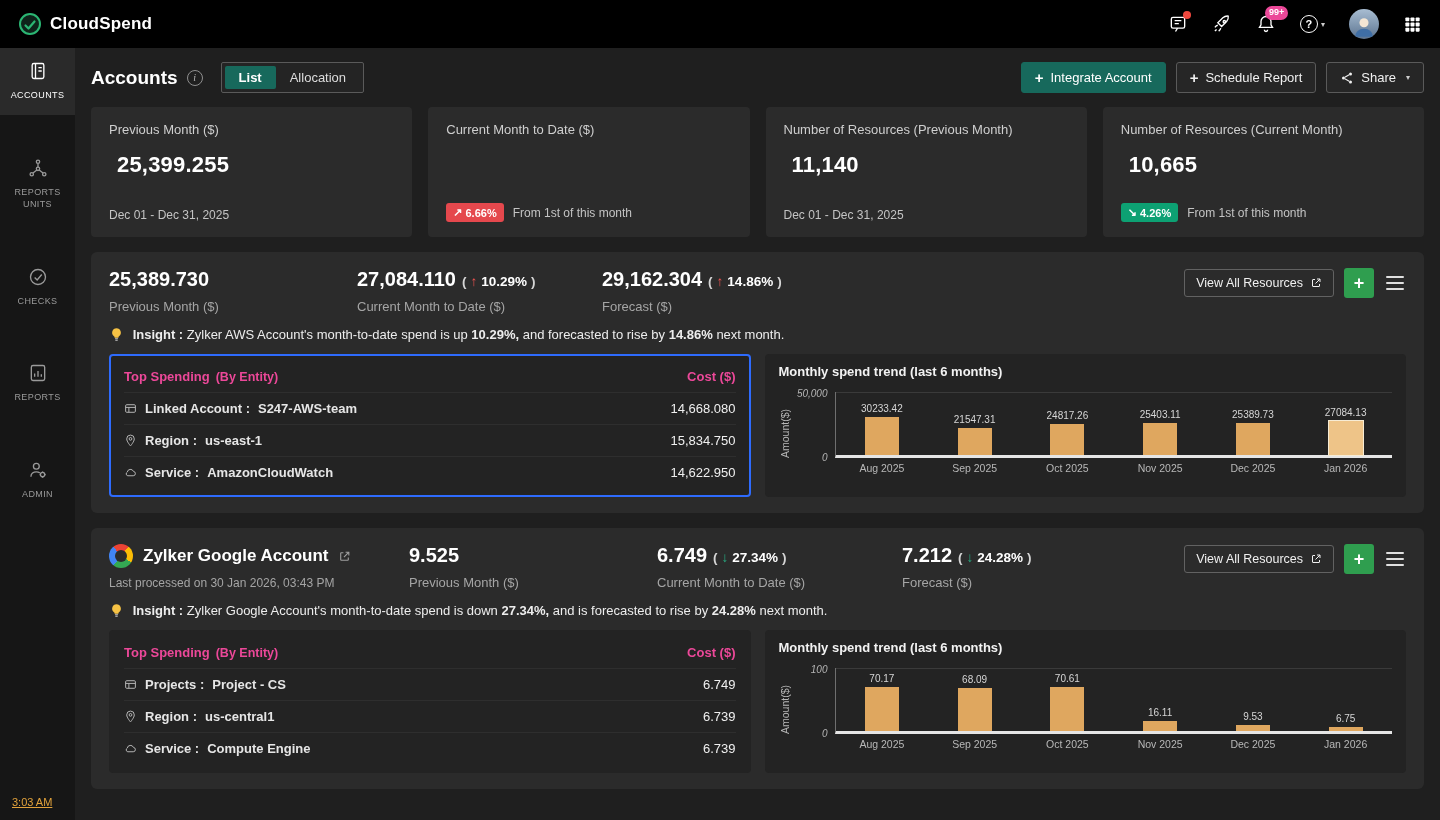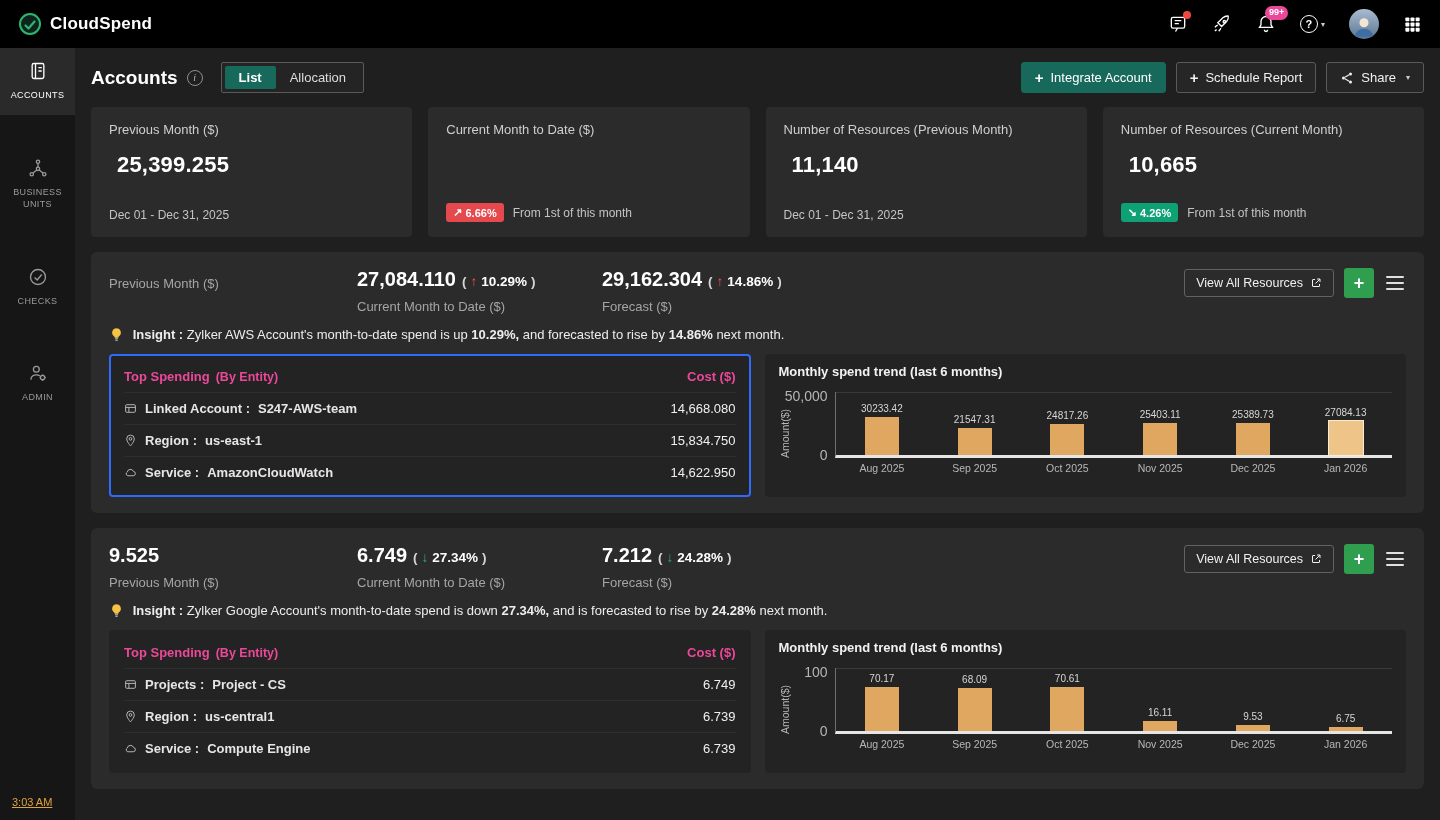--- a/index.html
+++ b/index.html
@@ -94,21 +94,21 @@
     border-top:1px solid rgba(255,255,255,.05);}
   .sb-icon{color:#b8b8b8;display:flex;flex-shrink:0;}
   .sb-label,.sb-val{font-weight:600;}
   .sb-amt{margin-left:auto;color:#efefef;}
 
   .chart-box{background:#232323;border-radius:4px;padding:10px 14px 28px;}
   .chart-title{font-size:13px;font-weight:700;color:#f2f2f2;margin-bottom:13px;}
   .chart-body{display:flex;align-items:flex-start;}
   .y-label{writing-mode:vertical-rl;transform:rotate(180deg);font-size:10.5px;color:#b8b8b8;height:66px;
     display:flex;align-items:center;margin-right:2px;}
-  .y-axis{position:relative;width:42px;height:66px;font-size:14px;color:#b5b5b5;flex-shrink:0;}
+  .y-axis{position:relative;width:42px;height:66px;font-size:10px;color:#b5b5b5;flex-shrink:0;font-style:italic;}
   .y-axis .ytick{position:absolute;right:7px;}
   .y-axis .ytick.top{top:-4px;}
   .y-axis .ytick.zero{bottom:-5px;}
   .plot{flex:1;height:66px;position:relative;border-left:1px solid #6f6f6f;border-bottom:3px solid #e5e5e5;
     display:flex;align-items:flex-end;}
   .plot::before{content:"";position:absolute;left:0;right:0;top:0;height:1px;background:#3a3a3a;}
   .bar-col{flex:1;height:100%;display:flex;flex-direction:column;align-items:center;justify-content:flex-end;position:relative;}
   .bar-value{font-size:10px;color:#d6d6d6;margin-bottom:3px;white-space:nowrap;}
   .bar{width:34px;background:#dfa75f;}
   .bar.bar-highlight{background:#eec488;box-shadow:0 0 0 1px #f7ecd4;}
@@ -191,28 +191,35 @@
     <span>ACCOUNTS</span>
   </button>
   <button class="side-item">
     <svg viewBox="0 0 24 24" width="20" height="20" fill="none" stroke="currentColor" stroke-width="1.6">
       <circle cx="12" cy="4.5" r="2"></circle>
         <circle cx="12" cy="13" r="2"></circle>
         <circle cx="4.5" cy="19.5" r="2"></circle>
         <circle cx="19.5" cy="19.5" r="2"></circle>
       <path d="M12 6.5V11M10.6 14.4L6 18M13.4 14.4L18 18"></path>
     </svg>
-    <span>BUSINESS UNITS</span>
+    <span>REPORTS UNITS</span>
   </button>
   <button class="side-item">
     <svg viewBox="0 0 24 24" width="20" height="20" fill="none" stroke="currentColor" stroke-width="1.6">
       <circle cx="12" cy="12" r="9"></circle>
         <path d="M8 12.5l3 3 5.5-6.5"></path>
     </svg>
     <span>CHECKS</span>
+  </button>
+  <button class="side-item">
+    <svg viewBox="0 0 24 24" width="20" height="20" fill="none" stroke="currentColor" stroke-width="1.6">
+      <rect x="4" y="3" width="16" height="18" rx="2"></rect>
+        <path d="M8 16.5v-4M12 16.5v-7M16 16.5v-3"></path>
+    </svg>
+    <span>REPORTS</span>
   </button>
   <button class="side-item">
     <svg viewBox="0 0 24 24" width="20" height="20" fill="none" stroke="currentColor" stroke-width="1.6">
       <circle cx="10" cy="7.5" r="3.5"></circle>
         <path d="M3.5 20c0-3.8 3-5.8 6.5-5.8 1.6 0 3 .4 4.2 1.2"></path>
       <circle cx="17.5" cy="17.5" r="2.6"></circle>
         <path d="M17.5 13.8v1.2M17.5 20v1.2M14 17.5h1.2M20 17.5h1.2"></path>
     </svg>
     <span>ADMIN</span>
   </button>
@@ -284,20 +291,21 @@
             <span>4.26%</span>
           </span>
         <span>From 1st of this month</span>
       </div>
     </div>
   </div>
 
   <section class="panel">
     <div class="panel-head">
       <div class="stat w1">
+        <div class="stat-val">25,389.730</div>
         <div class="stat-label">Previous Month ($)</div>
       </div>
       <div class="stat w2">
         <div class="stat-val">
             <span>27,084.110</span>
           <span class="delta">
               <span class="pr">(</span>
               <span class="arrow up">↑</span>
               <span>10.29%</span>
               <span class="pr">)</span>
@@ -429,20 +437,33 @@
                 <div class="bar-x">Jan 2026</div>
               </div>
             </div>
         </div>
       </div>
     </div>
   </section>
 
   <section class="panel">
     <div class="panel-head">
+      <div class="acct-id">
+        <div class="acct-name-row">
+          <span class="gcp-logo"></span>
+          <span class="acct-name">Zylker Google Account</span>
+          <span class="ext">
+            <svg viewBox="0 0 24 24" width="13" height="13" fill="none" stroke="currentColor" stroke-width="2">
+                <path d="M10 5H6a1 1 0 0 0-1 1v12a1 1 0 0 0 1 1h12a1 1 0 0 0 1-1v-4"></path>
+                <path d="M14 4h6v6M20 4l-9 9"></path>
+              </svg>
+          </span>
+        </div>
+        <div class="acct-processed">Last processed on 30 Jan 2026, 03:43 PM</div>
+      </div>
       <div class="stat w1">
         <div class="stat-val">9.525</div>
         <div class="stat-label">Previous Month ($)</div>
       </div>
       <div class="stat w2">
         <div class="stat-val">
             <span>6.749</span>
           <span class="delta">
               <span class="pr">(</span>
               <span class="arrow down">↓</span>

